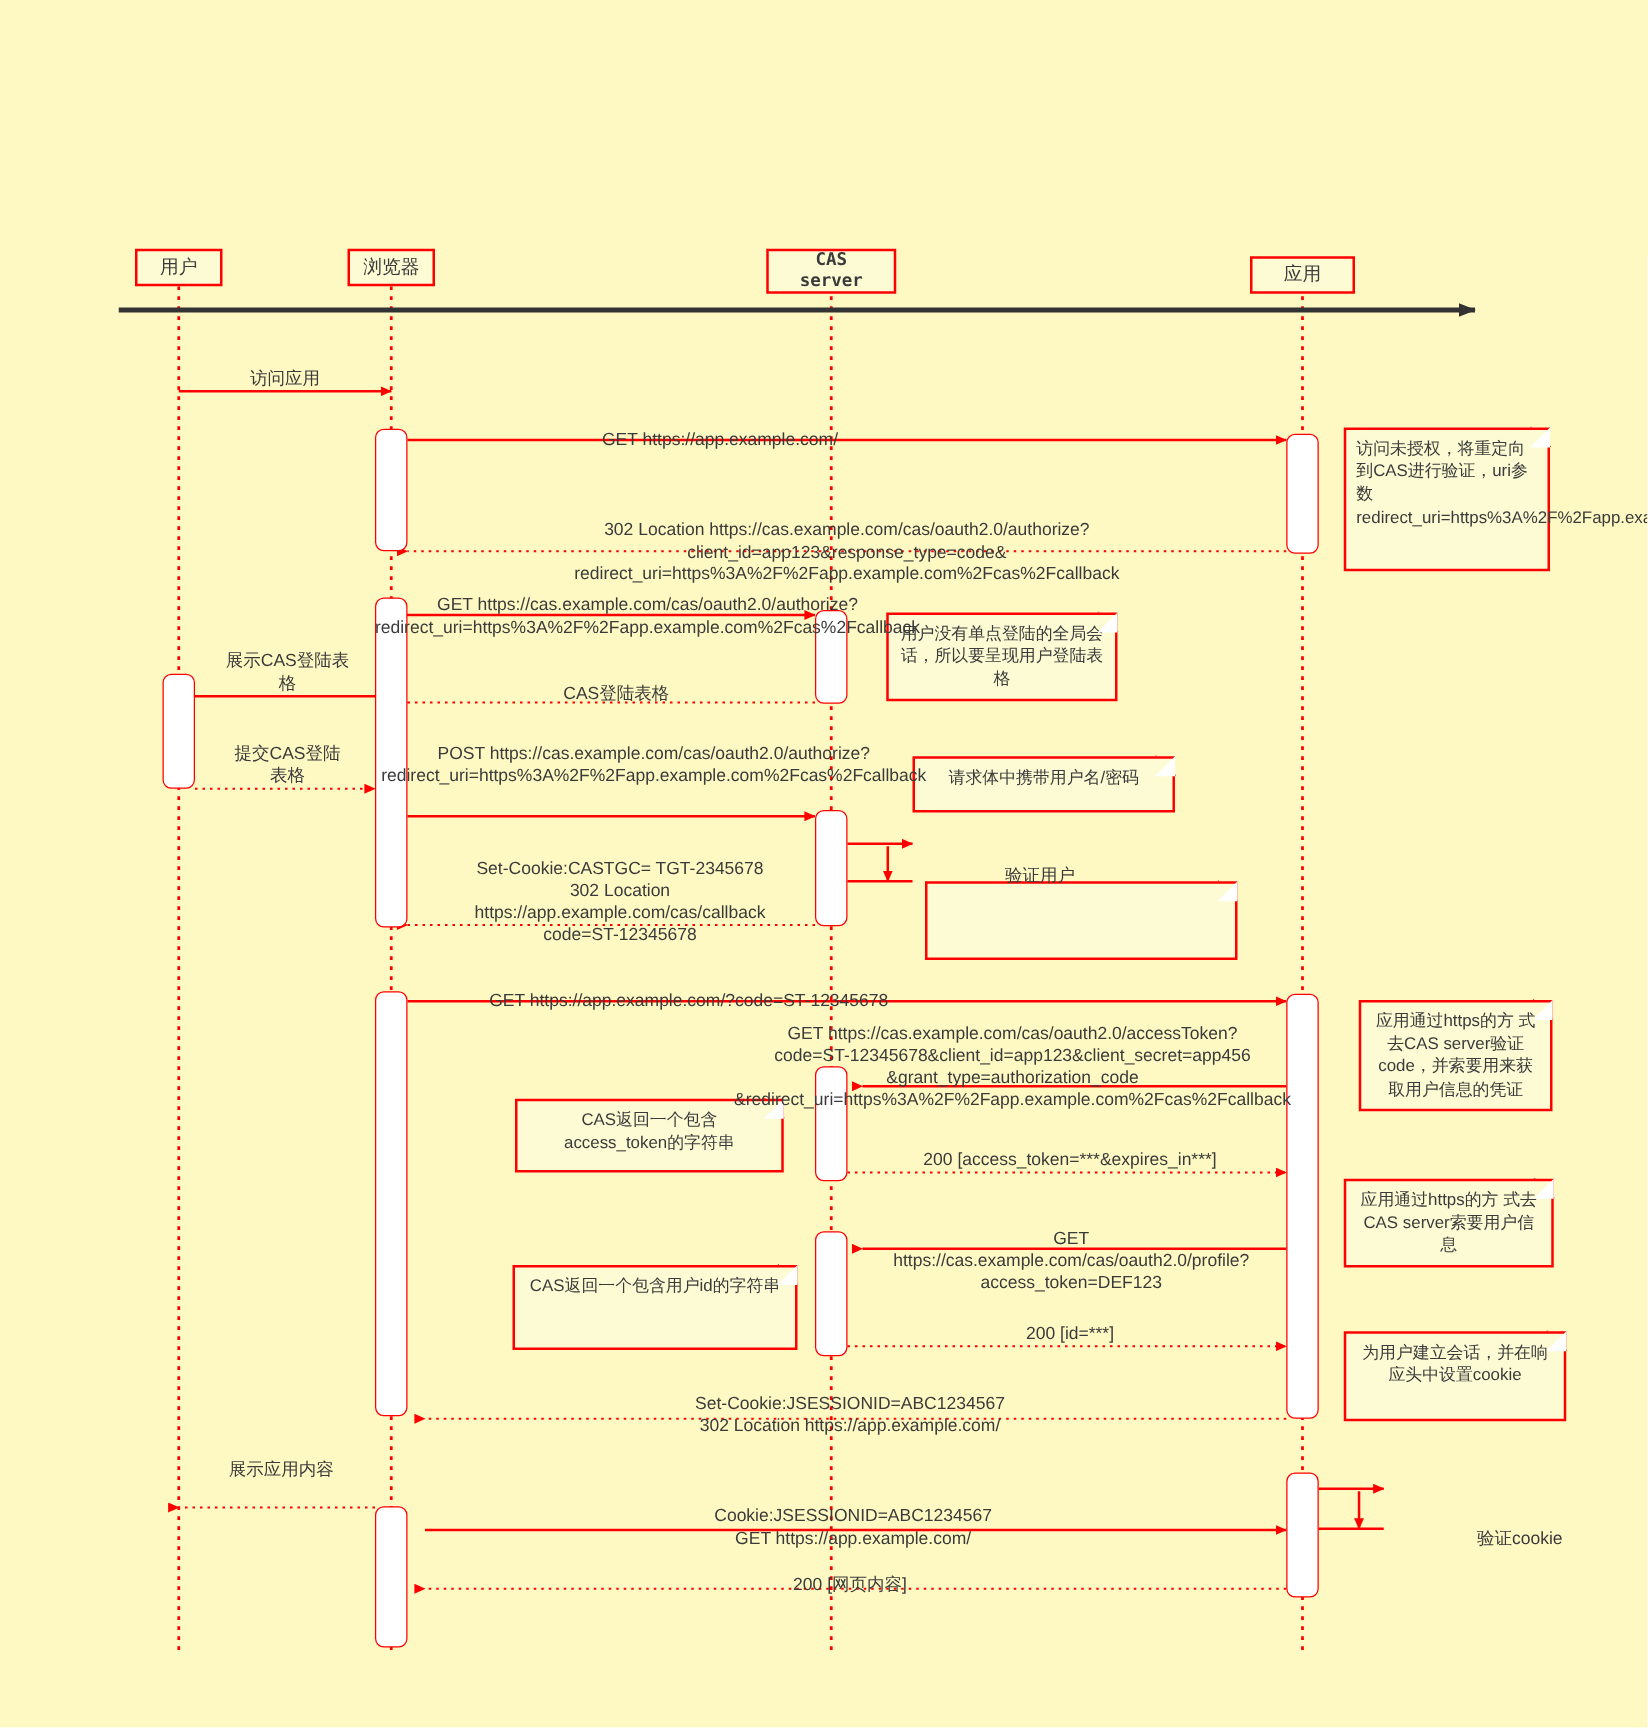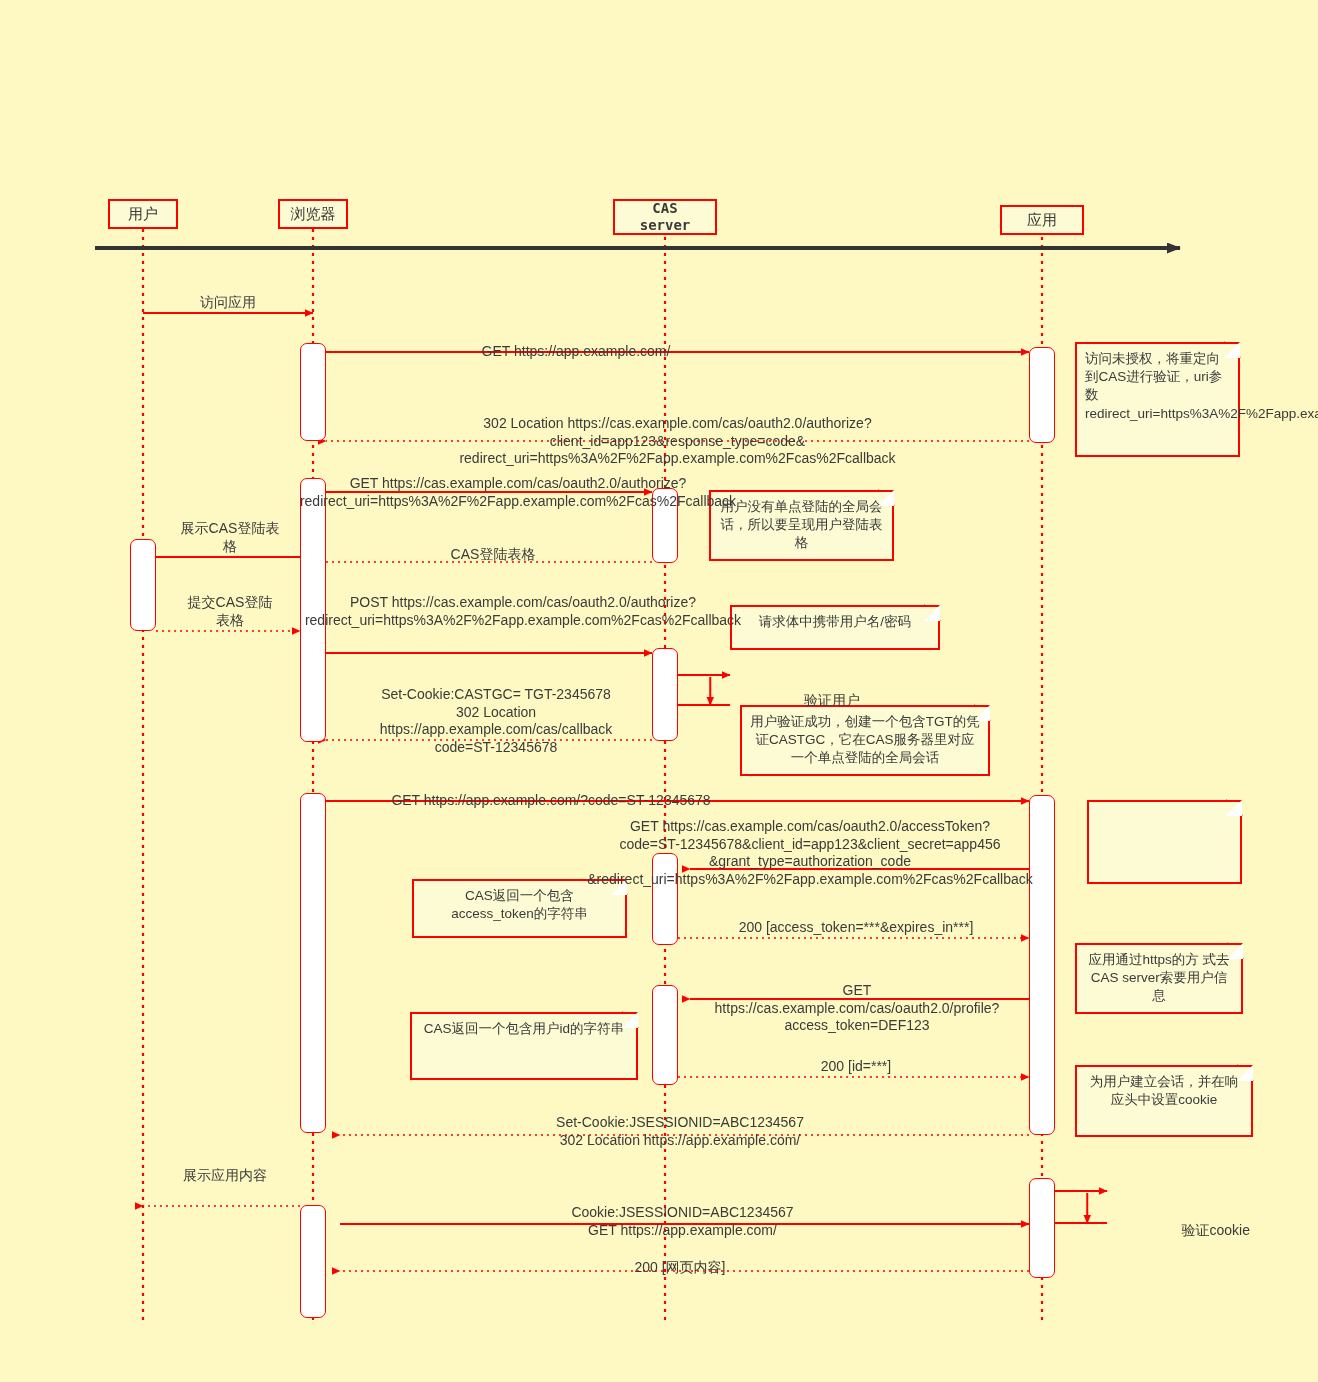--- a/index.html
+++ b/index.html
@@ -168,22 +168,22 @@
       <div class="activation" style="left: 652px; top: 853px; width: 26px; height: 92px;"></div>
       <div class="activation" style="left: 652px; top: 985px; width: 26px; height: 100px;"></div>
       <div class="activation" style="left: 1029px; top: 347px; width: 26px; height: 96px;"></div>
       <div class="activation" style="left: 1029px; top: 795px; width: 26px; height: 340px;"></div>
       <div class="activation" style="left: 1029px; top: 1178px; width: 26px; height: 100px;"></div>
     </div>
   <div id="notes-layer">
       <div class="note l" style="left: 1075px; top: 342px; width: 165px; min-height: 115px;"><span>访问未授权，将重定向到CAS进行验证，uri参数 redirect_uri=https%3A%2F%2Fapp.example.com%2Fcas%2Fcallback</span><span class="fold"></span></div>
       <div class="note c" style="left: 709px; top: 490px; width: 185px; min-height: 63px;"><span>用户没有单点登陆的全局会话，所以要呈现用户登陆表格</span><span class="fold"></span></div>
       <div class="note c" style="left: 730px; top: 605px; width: 210px; min-height: 45px;"><span>请求体中携带用户名/密码</span><span class="fold"></span></div>
-      <div class="note c" style="left: 740px; top: 705px; width: 250px; min-height: 63px;"><span>用户验证成功，创建一个包含TGT的凭证CASTGC，它在CAS服务器里对应一个单点登陆的全局会话</span><span class="fold"></span></div>
-      <div class="note c" style="left: 1087px; top: 800px; width: 155px; min-height: 84px;"><span class="fold"></span></div>
+      <div class="note c" style="left: 740px; top: 705px; width: 250px; min-height: 63px;"><span class="fold"></span></div>
+      <div class="note c" style="left: 1087px; top: 800px; width: 155px; min-height: 84px;"><span>应用通过https的方 式去CAS server验证code，并索要用来获取用户信息的凭证</span><span class="fold"></span></div>
       <div class="note c" style="left: 412px; top: 879px; width: 215px; min-height: 59px;"><span>CAS返回一个包含
 access_token的字符串</span><span class="fold"></span></div>
       <div class="note c" style="left: 1075px; top: 943px; width: 168px; min-height: 71px;"><span>应用通过https的方 式去CAS server索要用户信息</span><span class="fold"></span></div>
       <div class="note c" style="left: 410px; top: 1012px; width: 228px; min-height: 68px;"><span>CAS返回一个包含用户id的字符串</span><span class="fold"></span></div>
       <div class="note c" style="left: 1075px; top: 1065px; width: 178px; min-height: 72px;"><span>为用户建立会话，并在响应头中设置cookie</span><span class="fold"></span></div>
     </div>
   <div id="labels-layer">
       <div class="msg-label" style="left: 143px; top: 278px; width: 170px;">访问应用</div>
       <div class="msg-label" style="left: 326px; top: 327px; width: 500px;">GET https://app.example.com/</div>
       <div class="msg-label" style="left: 311px; top: 399px; width: 733px;">302 Location https://cas.example.com/cas/oauth2.0/authorize?

